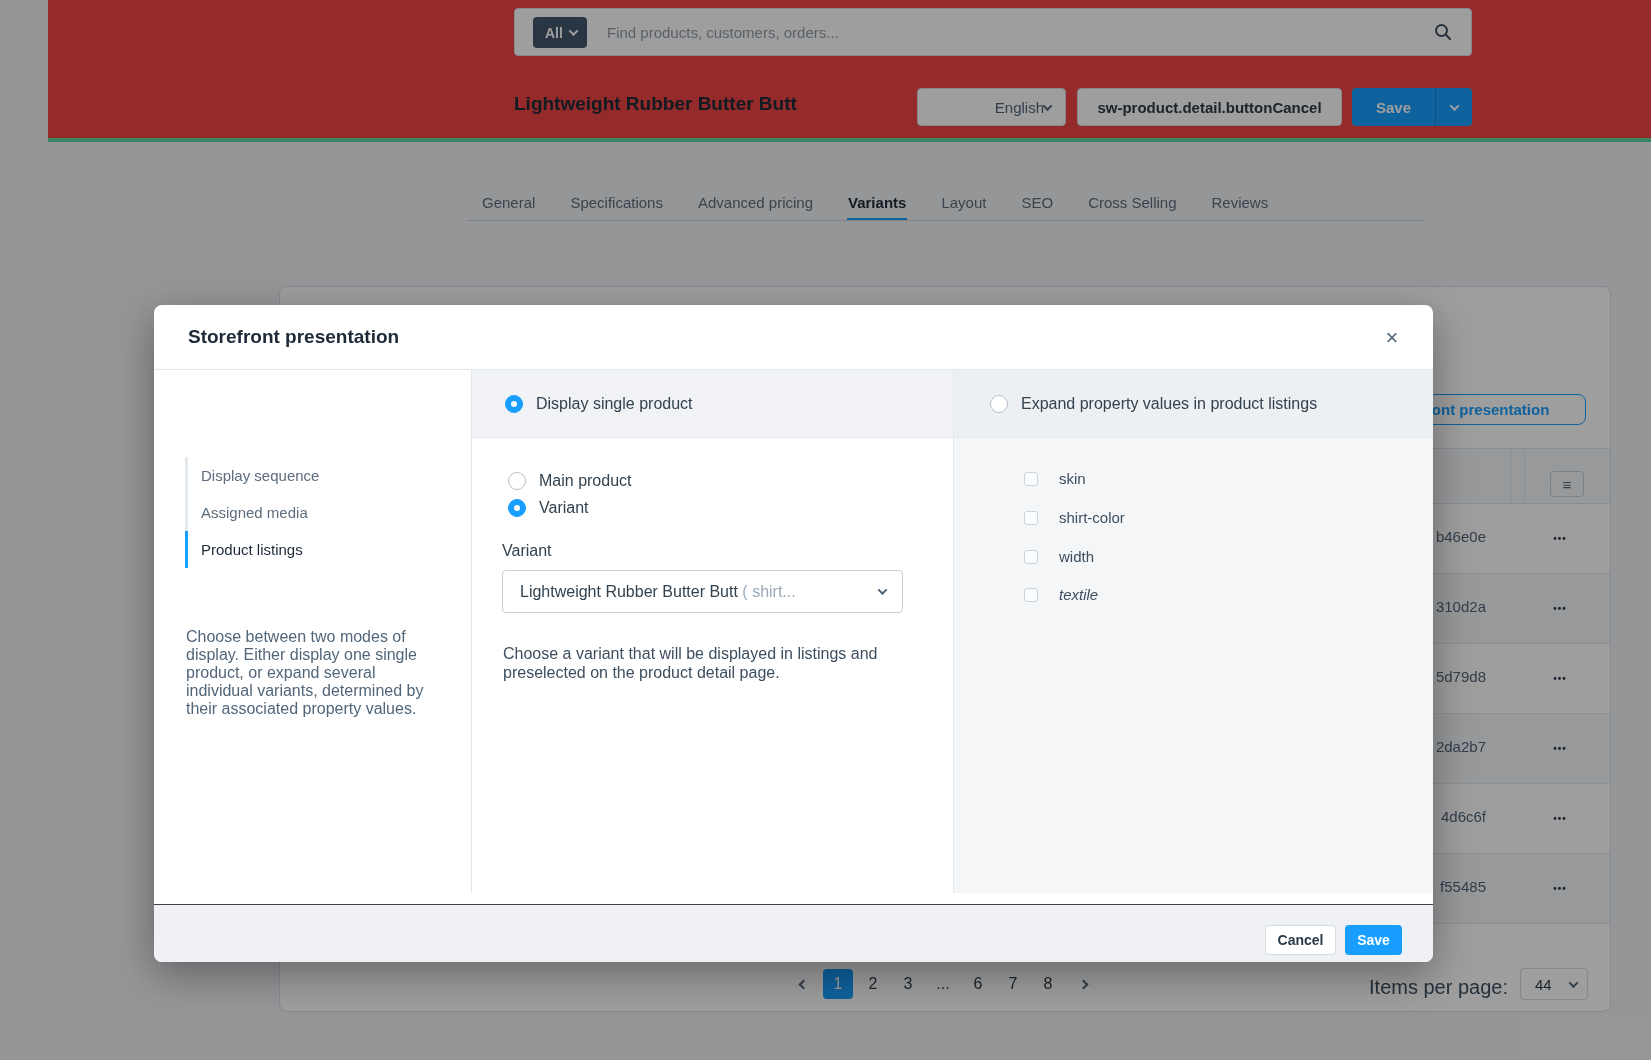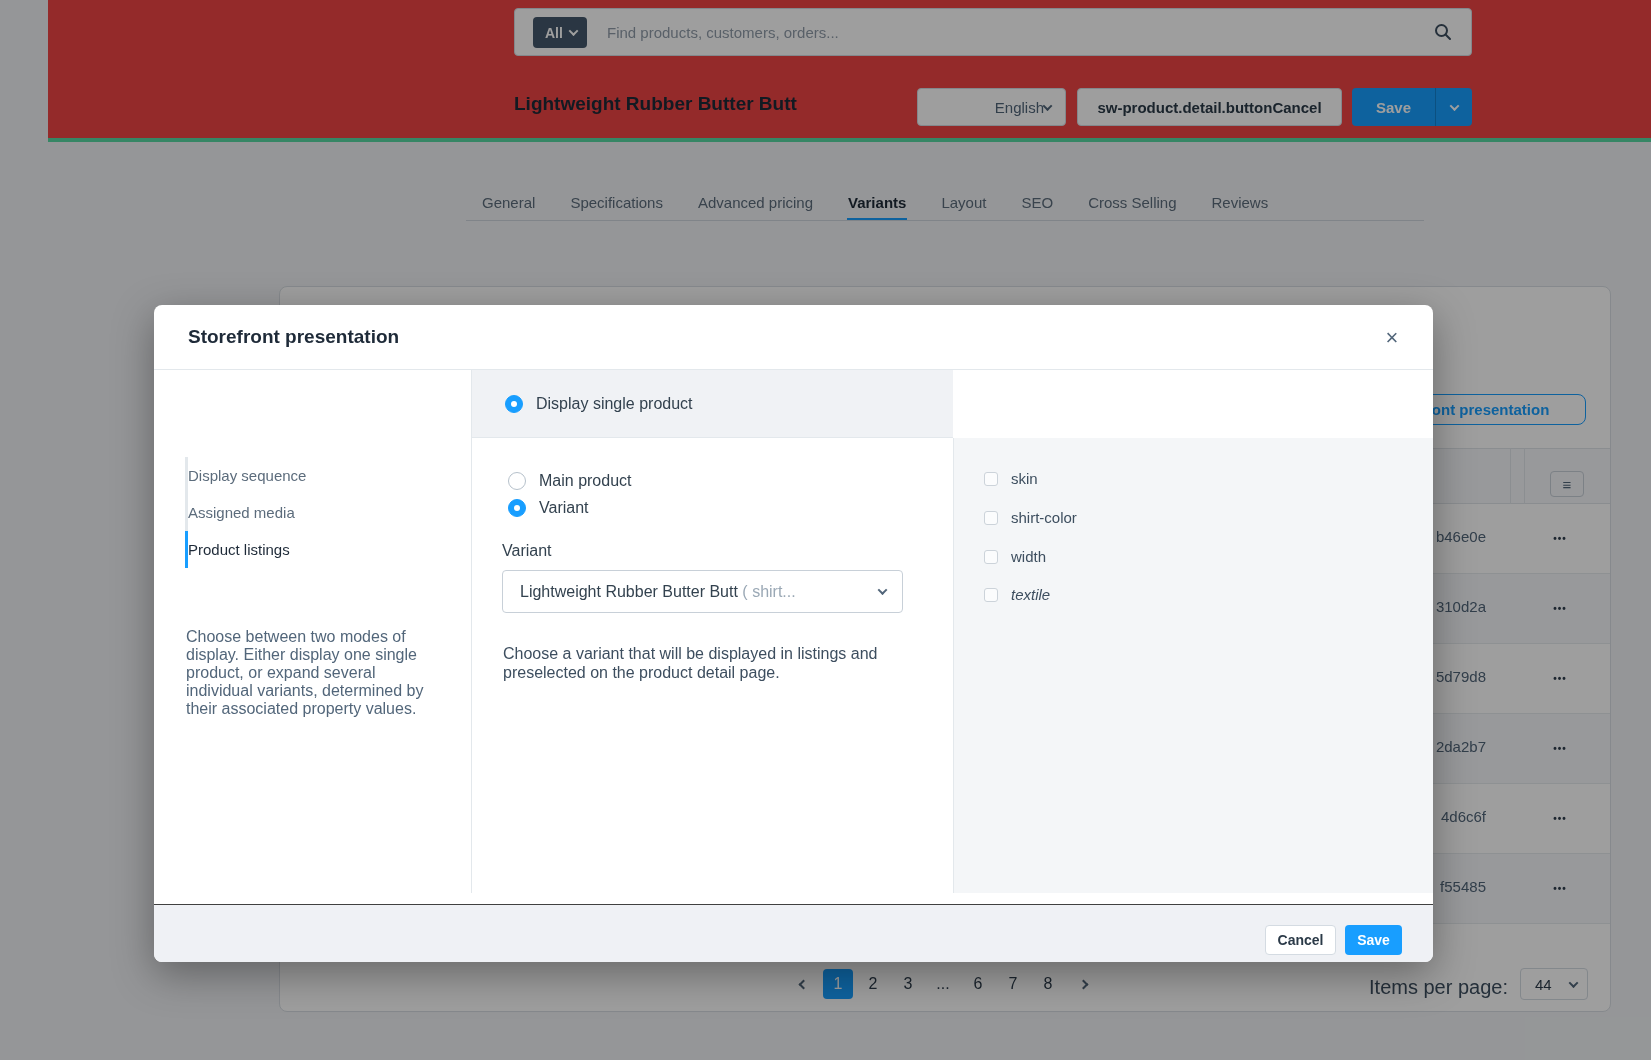--- a/index.html
+++ b/index.html
@@ -51,36 +51,36 @@
   .ipp-select { position:absolute; left:1520px; top:968px; width:68px; height:32px; display:flex; align-items:center; justify-content:space-between; padding:0 10px 0 14px; font-size:15px; color:#2e3d4c; }
 
   
   .backdrop { position:absolute; left:0; top:0; width:1651px; height:1060px; background:rgba(0,0,0,.38); }
   .modal { position:absolute; left:154px; top:305px; width:1279px; height:657px; background:#fff; border-radius:8px; box-shadow:0 12px 40px rgba(0,0,0,.35); }
   .m-head { position:absolute; left:0; top:0; width:100%; height:65px; border-bottom:1px solid #e3e8ec; display:flex; align-items:center; }
   .m-title { margin-left:34px; font-size:19px; font-weight:bold; color:#1e2a38; }
   .m-close { position:absolute; right:26px; top:18px; width:30px; height:30px; border:none; background:transparent; font-size:22px; color:#52667a; cursor:pointer; line-height:30px; }
 
   .m-side { position:absolute; left:0; top:65px; width:318px; height:523px; border-right:1px solid #e3e8ec; background:#fff; }
-  .nav-item { position:absolute; left:31px; width:255px; height:37px; display:flex; align-items:center; border-left:3px solid #e3e8ec; font-size:15px; color:#5c6c7c; cursor:pointer; }
+  .nav-item { position:absolute; left:31px; width:255px; height:37px; display:flex; align-items:center; padding-left:13px; border-left:3px solid #e3e8ec; font-size:15px; color:#5c6c7c; cursor:pointer; }
   .nav-item.active { border-left-color:#189eff; color:#1e2a38; }
   .m-desc { position:absolute; left:32px; top:258px; width:248px; font-size:16px; line-height:18px; color:#52667a; }
 
   .m-midband { position:absolute; left:318px; top:65px; width:481px; height:68px; background:#f0f2f5; border-bottom:1px solid #e3e8ec; }
   .m-rightband { position:absolute; left:799px; top:65px; width:480px; height:68px; background:#edf0f3; border-left:1px solid #e3e8ec; border-bottom:1px solid #e3e8ec; }
   .m-midbody { position:absolute; left:318px; top:133px; width:481px; height:455px; background:#fff; }
   .m-rightbody { position:absolute; left:799px; top:133px; width:480px; height:455px; background:#f4f6f8; border-left:1px solid #e3e8ec; }
 
   .radio { display:inline-block; width:18px; height:18px; border-radius:50%; border:1px solid #b6c1cb; background:#fff; position:relative; flex:0 0 18px; }
   .radio.on { background:#189eff; border-color:#189eff; }
   .radio.on::after { content:""; position:absolute; left:5px; top:5px; width:6px; height:6px; border-radius:50%; background:#fff; }
   .optrow { position:absolute; display:flex; align-items:center; gap:13px; cursor:pointer; }
   .optrow .t { font-size:16px; color:#33424f; }
   .cb { display:inline-block; width:14px; height:14px; border-radius:3px; border:1px solid #ccd3da; background:#fbfcfd; flex:0 0 14px; }
-  .cbrow { position:absolute; display:flex; align-items:center; gap:13px; cursor:pointer; }
+  .cbrow { position:absolute; display:flex; align-items:center; gap:21px; cursor:pointer;margin-left:40px; }
   .cbrow .t { font-size:15px; color:#3d4e5f; }
 
   .fieldlabel { position:absolute; left:30px; top:237px; font-size:16px; color:#33424f; }
   .vselect { position:absolute; left:30px; top:265px; width:401px; height:43px; border:1px solid #c8d0d8; border-radius:4px; background:#fff; display:flex; align-items:center; padding:0 16px 0 17px; cursor:pointer; }
   .vselect .val { font-size:16px; color:#33424f; white-space:nowrap; overflow:hidden; }
   .vselect .muted { color:#9aa8b5; }
   .vselect .chev { margin-left:auto; flex:0 0 auto; }
   .helptext { position:absolute; left:31px; top:338px; width:392px; font-size:16px; line-height:19px; color:#3d4e5f; }
 
   .m-foot { position:absolute; left:0; bottom:0; width:100%; height:58px; background:#eff1f5; border-top:1px solid #404040; border-radius:0 0 8px 8px; }
@@ -220,20 +220,26 @@
       </label>
 
       <div class="fieldlabel" style="top:104px;">Variant</div>
       <div class="vselect" style="top:132px;">
         <span class="val"><span>Lightweight Rubber Butter Butt</span> <span class="muted">( shirt...</span></span>
         <span class="chev"></span>
       </div>
       <p class="helptext" style="top:206px;">Choose a variant that will be displayed in listings and preselected on the product detail page.</p>
     </div>
 
+    <div class="m-rightband">
+      <label class="optrow" style="left:36px; top:25px;">
+        <span class="radio"></span>
+        <span class="t">Expand property values in product listings</span>
+      </label>
+    </div>
     <div class="m-rightbody">
       <label class="cbrow" style="left:30px; top:32px;">
         <span class="cb"></span>
         <span class="t">skin</span>
       </label>
       <label class="cbrow" style="left:30px; top:71px;">
         <span class="cb"></span>
         <span class="t">shirt-color</span>
       </label>
       <label class="cbrow" style="left:30px; top:110px;">

